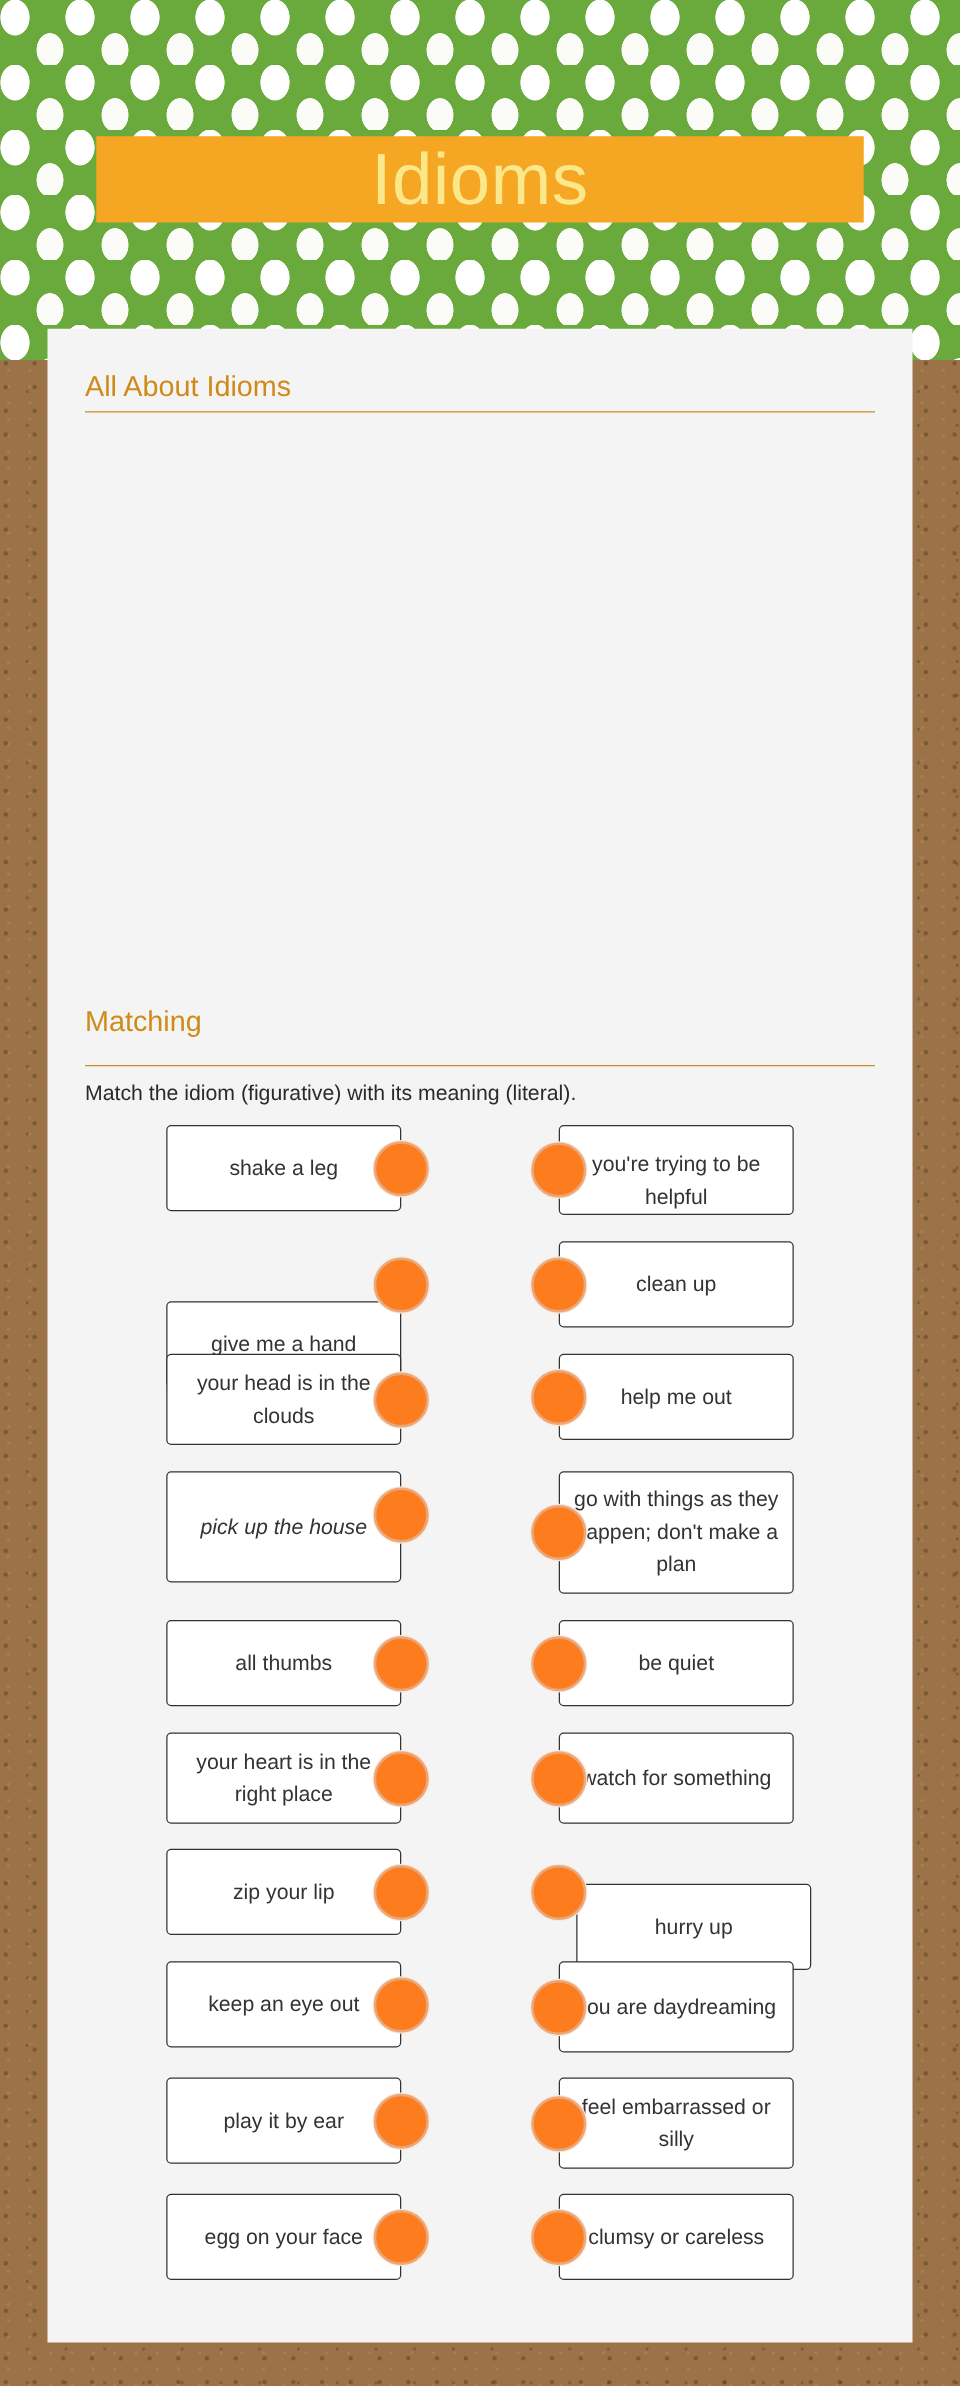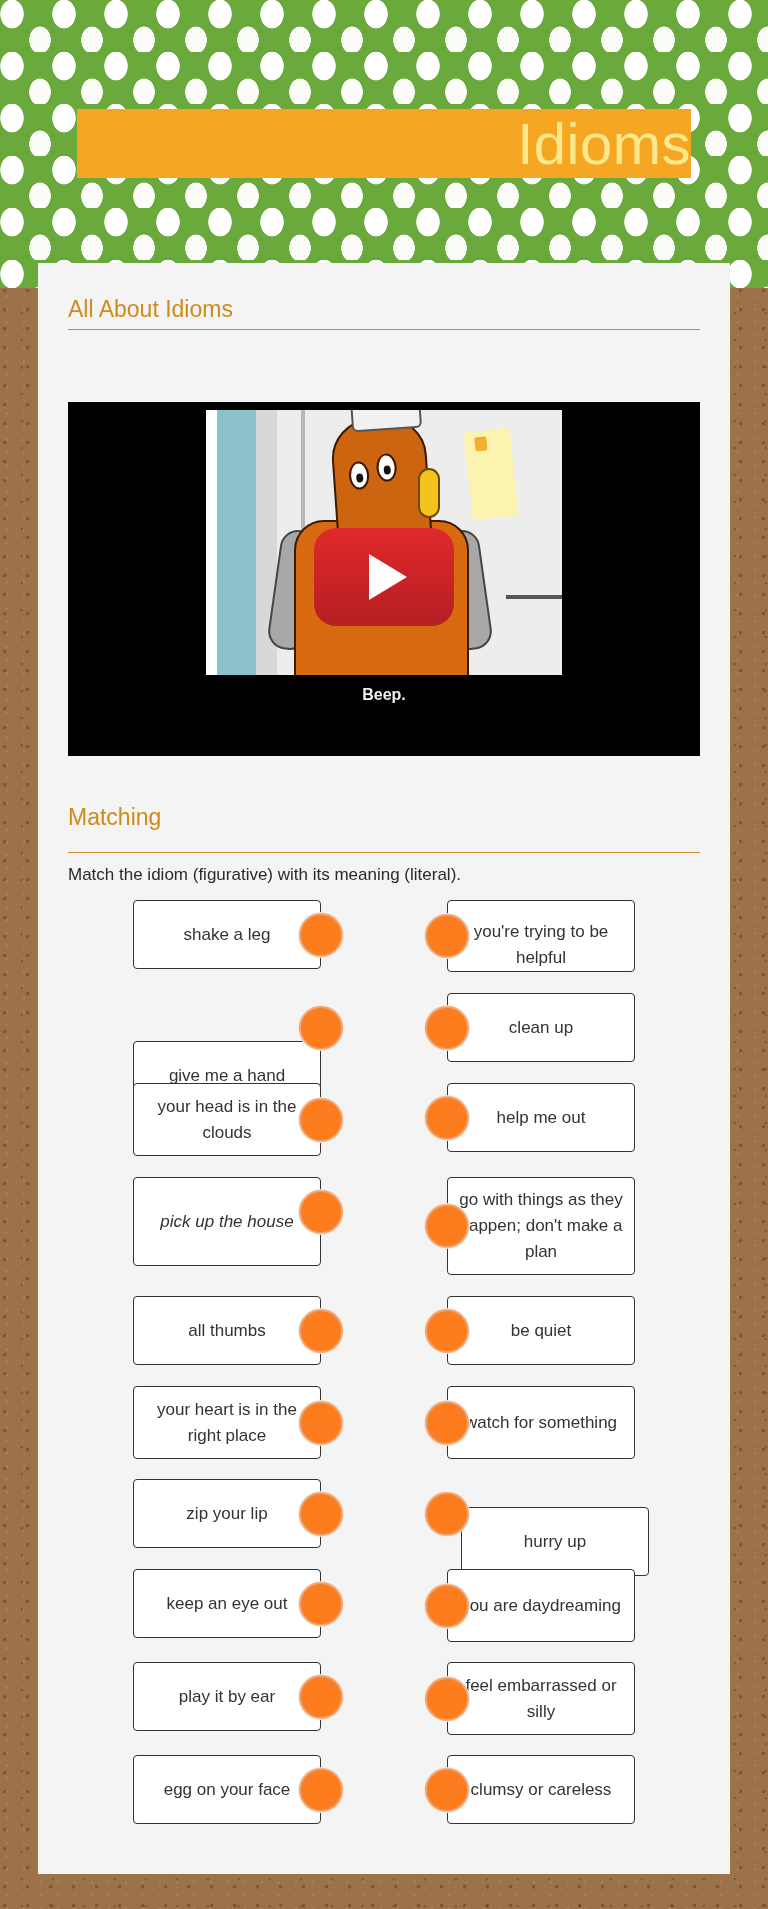--- a/index.html
+++ b/index.html
@@ -19,21 +19,21 @@
     background-color: #6aaa3c;
     background-image:
       radial-gradient(ellipse 13px 16px at 12px 14px, #ffffff 0 88%, transparent 92%),
       radial-gradient(ellipse 12px 15px at 40px 40px, #fbfbf8 0 88%, transparent 92%);
     background-size: 52px 52px, 52px 52px;
     overflow: hidden;
   }
   .banner {
     position: absolute; left: 77px; top: 109px; width: 614px; height: 69px;
     background: #f5a623;
-    display: flex; align-items: center; justify-content: flex-end;
+    display: flex; align-items: center; justify-content: center;
   }
   .banner-title {
     font-family: "Liberation Sans", sans-serif;
     font-weight: 300; font-size: 58px; color: #fbe88a; letter-spacing: 0.5px;
   }
   .card {
     position: absolute; left: 38px; top: 263px; width: 692px; height: 1611px;
     background: #f4f4f4;
   }
   .section-title {
@@ -106,42 +106,20 @@
   <div class="banner">
     <span class="banner-title">Idioms</span>
   </div>
 </div>
 
 <div class="card">
 
   <div class="section-title" style="top:33px;">All About Idioms</div>
   <div class="section-rule" style="top:66px;"></div>
 
-  <div class="video">
-    <div class="video-frame">
-      <div class="fridge-line"></div>
-      <div class="fridge-handle"></div>
-      <div class="note">
-          <div class="note-pin"></div>
-        </div>
-      <div class="robot-arm-l"></div>
-      <div class="robot-arm-r"></div>
-      <div class="robot-torso"></div>
-      <div class="robot-head">
-        <div class="eye" style="left:14px; top:40px;"></div>
-        <div class="eye" style="left:42px; top:34px;"></div>
-      </div>
-      <div class="robot-hat"></div>
-      <div class="robot-ear"></div>
-    </div>
-    <div class="play-btn">
-      <div class="play-tri"></div>
-    </div>
-    <div class="caption">Beep.</div>
-  </div>
 
   <div class="section-title" style="top:541px;">Matching</div>
   <div class="section-rule" style="top:589px;"></div>
   <div class="body-text" style="top:599px;">Match the idiom (figurative) with its meaning (literal).</div>
 
   <div id="match-area">
       <div class="match-box" style="left: 95px; top: 637px; height: 69px;">
         <span>shake a leg</span>
       </div>
       <div class="dot" style="left: 261px; top: 649.5px;"></div>

